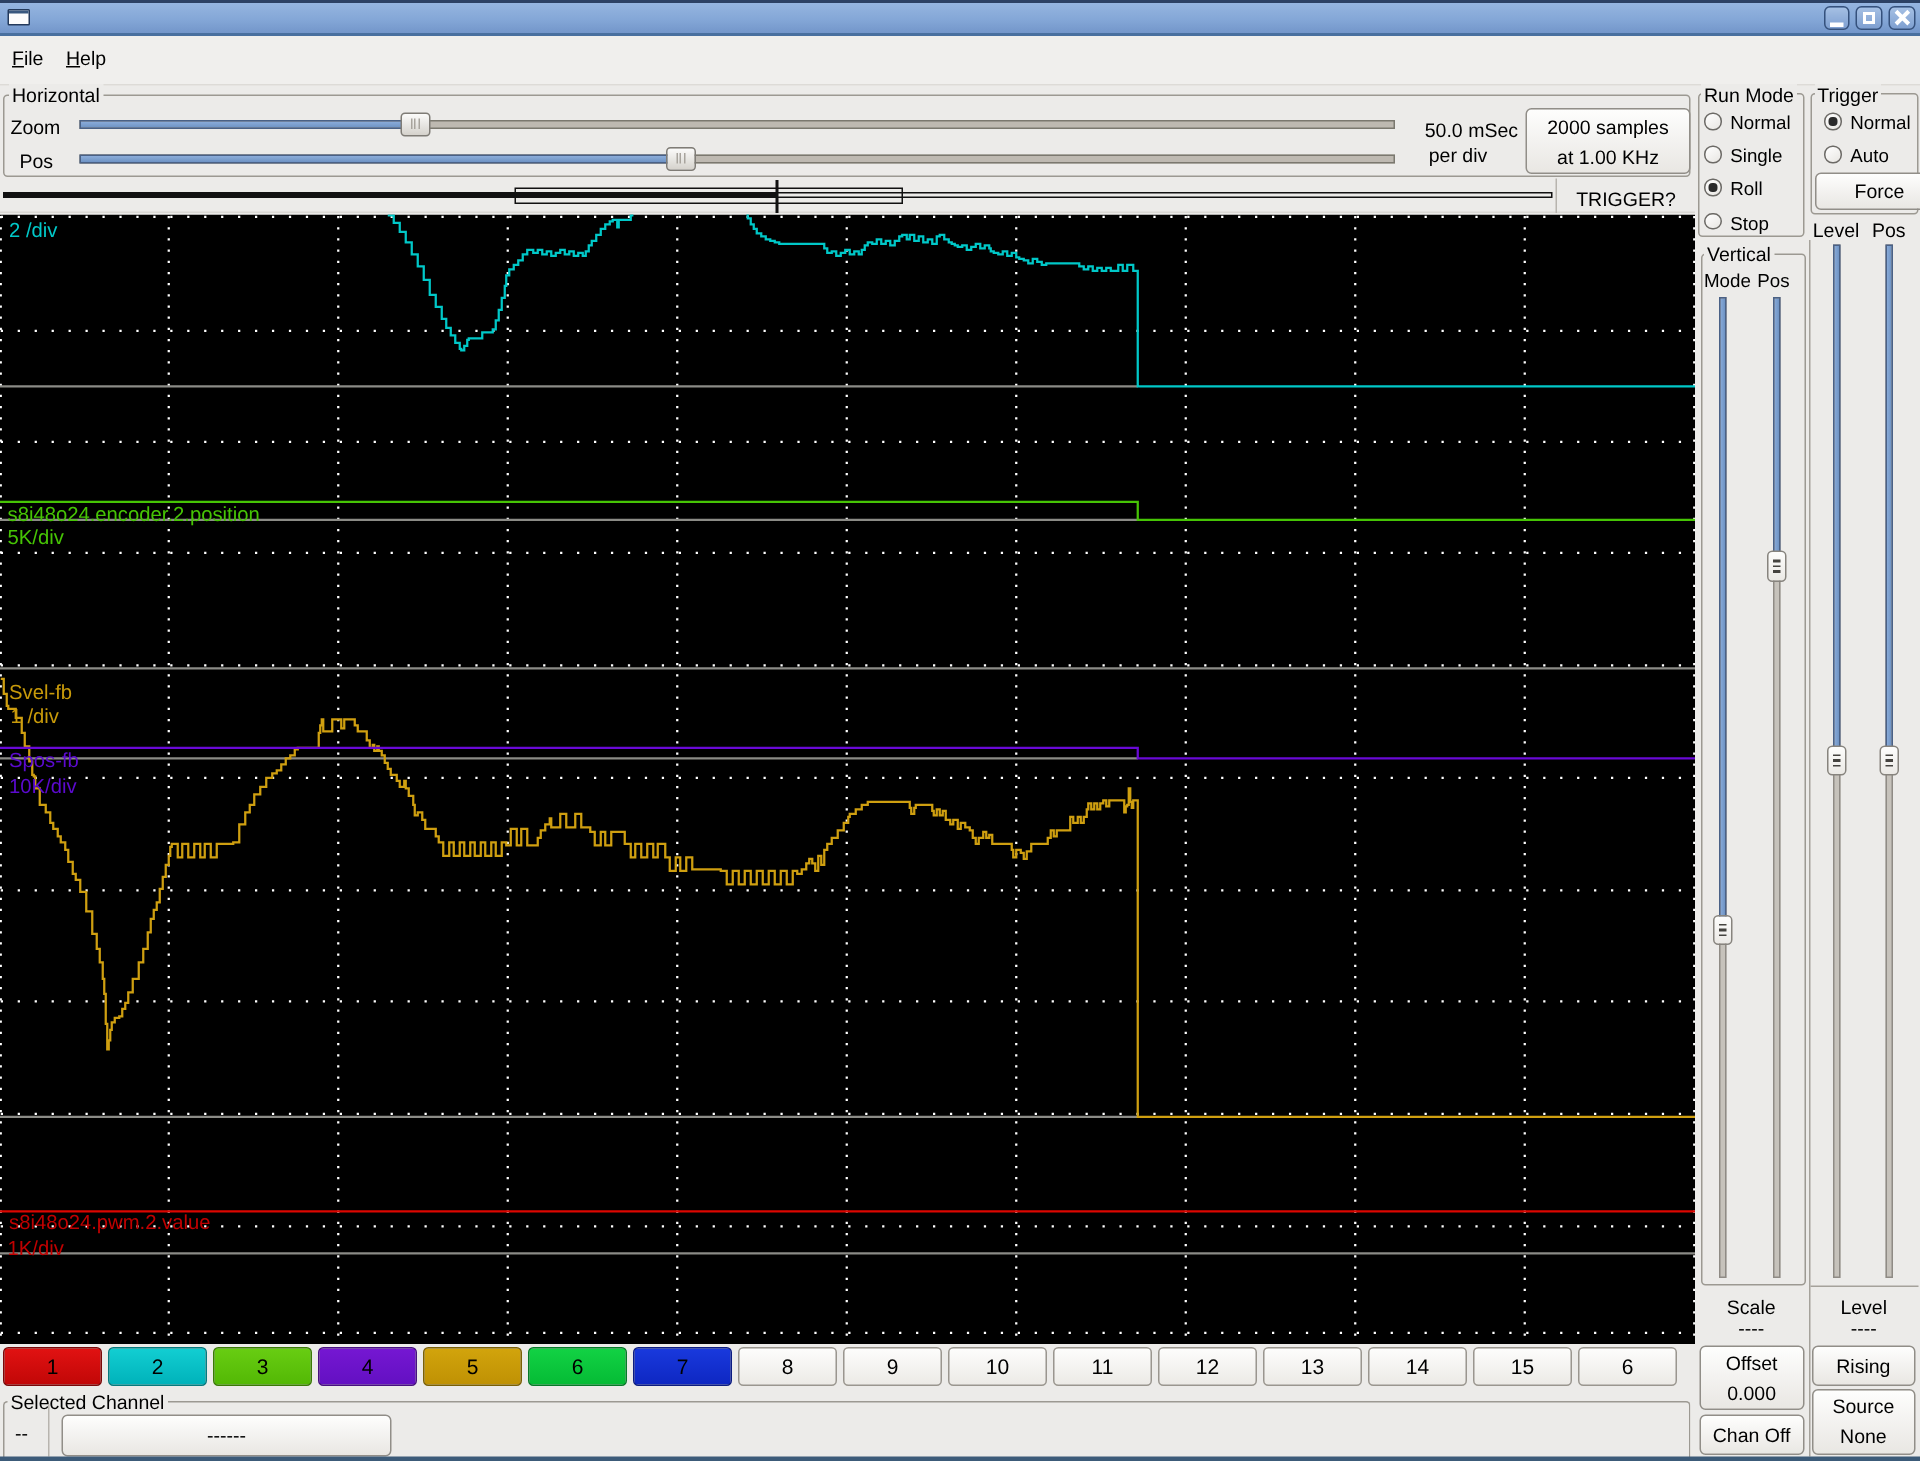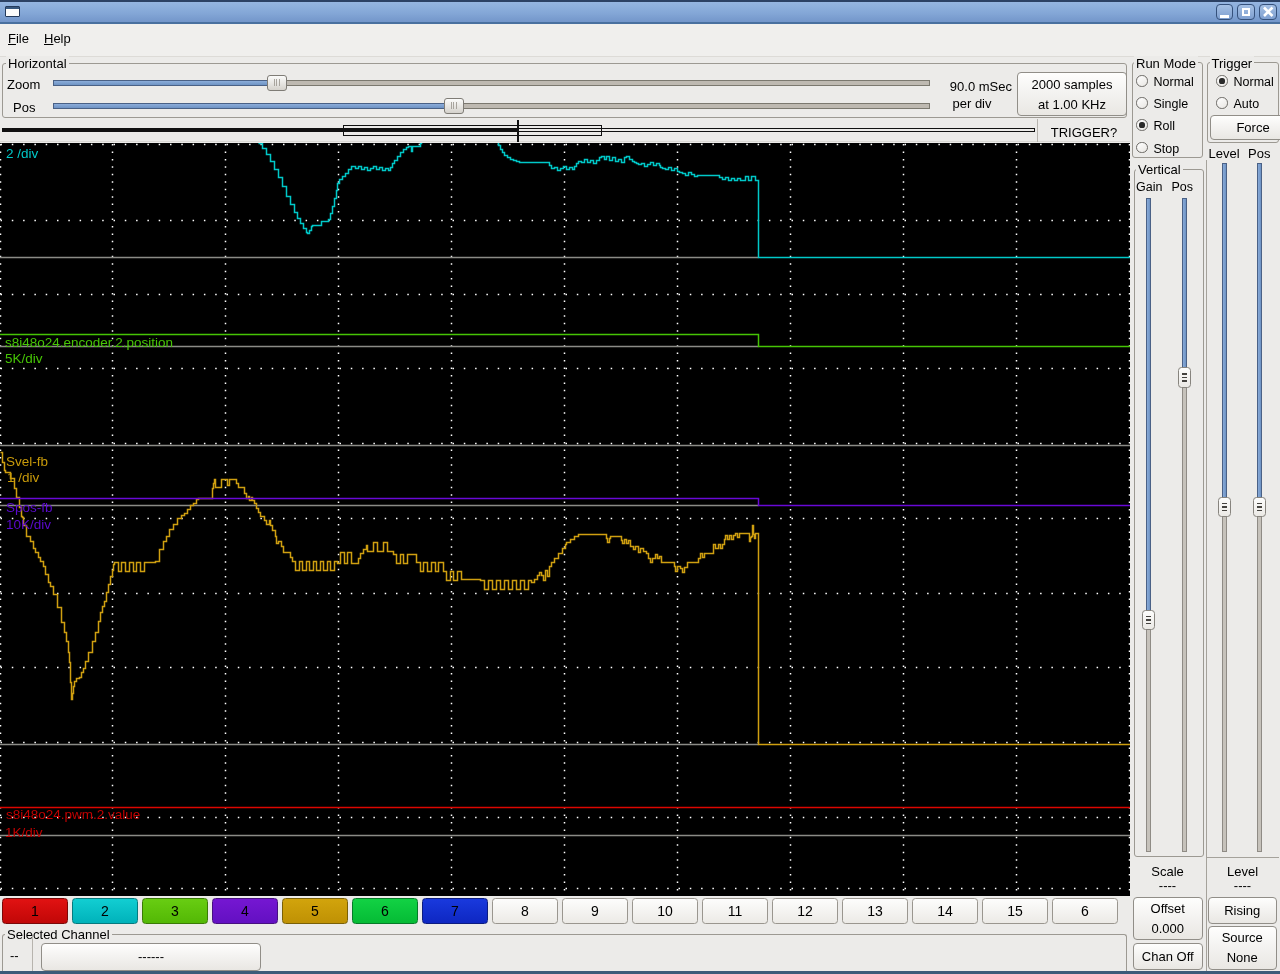--- a/index.html
+++ b/index.html
@@ -48,21 +48,21 @@
     <i></i>
     <i></i>
   </div>
 <div style="position:absolute;left:53px;top:102.5px;width:877px;height:6px;border:1px solid #7b786f;box-sizing:border-box;background:#beb9b1"></div>
 <div style="position:absolute;left:53px;top:102.5px;width:398px;height:6px;border:1px solid #4a6186;box-sizing:border-box;background:linear-gradient(180deg,#8cadda,#6e93c4)"></div>
 <div style="position:absolute;left:443.5px;top:98.0px;width:20.5px;height:15.5px;border:1px solid #7f7c76;box-sizing:border-box;border-radius:3px;background:linear-gradient(180deg,#fbfbfa,#d5d2cc);display:flex;justify-content:center;align-items:center;gap:1.5px">
     <i></i>
     <i></i>
     <i></i>
   </div>
-<div class="abs" style="left:932px;top:78.5px;width:80px;text-align:right">90.0 mSec</div>
+<div class="abs" style="left:932px;top:78.5px;width:80px;text-align:right">50.0 mSec</div>
 <div class="abs" style="left:932px;top:96px;width:80px;text-align:center">per div</div>
 <div class="btn" style="left:1017px;top:72px;width:110px;height:44px;line-height:20px;padding-top:2px">2000 samples<br>at 1.00 KHz</div>
 
 <div class="abs" style="left:0;top:141px;width:1130px;height:1px;background:#dad8d4"></div>
 <div class="abs" style="left:2px;top:128px;width:1033px;height:3.5px;border:1px solid #111;background:#ecebe9"></div>
 <div class="abs" style="left:2px;top:128px;width:516px;height:3.5px;background:#111"></div>
 <div class="abs" style="left:343px;top:125.2px;width:259px;height:10.6px;border:1px solid #111"></div>
 <div class="abs" style="left:517px;top:119.5px;width:1.6px;height:22px;background:#111"></div>
 <div class="abs" style="left:1036.5px;top:119px;width:1px;height:23px;background:#b7b4ae"></div>
 <div class="abs" style="left:1038px;top:124.5px;width:92px;text-align:center">TRIGGER?</div>
@@ -132,21 +132,21 @@
 <div class="rl" style="left:1153.5px;top:97px">Single</div>
 <div class="rl" style="left:1153.5px;top:119px">Roll</div>
 <div class="rl" style="left:1153.5px;top:141.5px">Stop</div>
 <div class="rl" style="left:1233.5px;top:75px">Normal</div>
 <div class="rl" style="left:1233.5px;top:97px">Auto</div>
 <div class="btn" style="left:1210px;top:115px;width:86px;height:25px;line-height:23px">Force</div>
 <div class="abs" style="left:1208.5px;top:145.5px">Level</div>
 <div class="abs" style="left:1248px;top:145.5px">Pos</div>
 <div class="frame" style="left:1133.5px;top:168.5px;width:70px;height:688.5px"></div>
 <div class="flabel" style="left:1136px;top:162px">Vertical</div>
-<div class="abs" style="left:1136px;top:179.5px;font-size:12.5px">Gain</div>
+<div class="abs" style="left:1136px;top:179.5px;font-size:12.5px">Mode</div>
 <div class="abs" style="left:1171.5px;top:179.5px;font-size:12.5px">Pos</div>
 <div style="position:absolute;left:1146.3px;top:197.5px;width:5px;height:654.5px;border:1px solid #8f8b85;box-sizing:border-box;background:#c6c2bb"></div>
 <div style="position:absolute;left:1146.3px;top:197.5px;width:5px;height:422.5px;border:1px solid #4a6186;box-sizing:border-box;background:linear-gradient(90deg,#88aad8,#6e93c4)"></div>
 <div style="position:absolute;left:1142.3px;top:609.8px;width:13px;height:20.4px;border:1.4px solid #87847e;box-sizing:border-box;border-radius:3.5px;background:linear-gradient(180deg,#fdfdfc,#ebe9e5)">
     <div style="margin:5.2px 3px 0;height:1.4px;background:#45433f"></div>
     <div style="margin:2px 3px 0;height:1.4px;background:#45433f"></div>
     <div style="margin:2px 3px 0;height:1.4px;background:#45433f"></div>
   </div>
 <div style="position:absolute;left:1181.5px;top:197.5px;width:5px;height:654.5px;border:1px solid #8f8b85;box-sizing:border-box;background:#c6c2bb"></div>
 <div style="position:absolute;left:1181.5px;top:197.5px;width:5px;height:180.0px;border:1px solid #4a6186;box-sizing:border-box;background:linear-gradient(90deg,#88aad8,#6e93c4)"></div>

